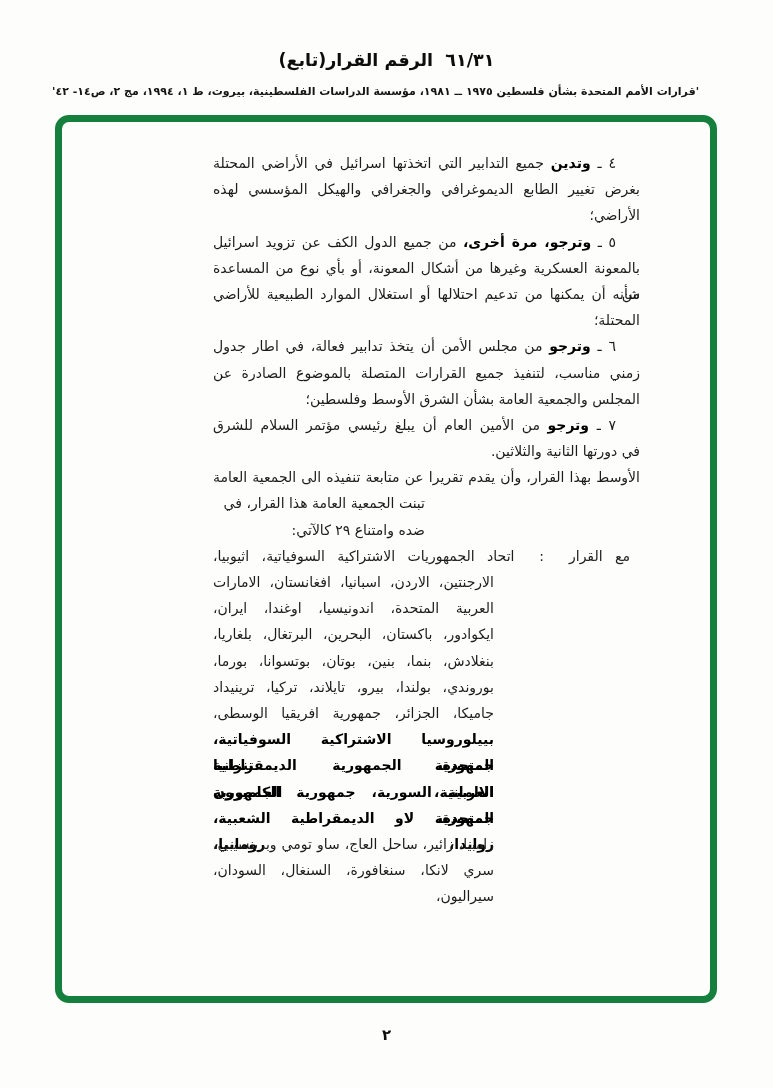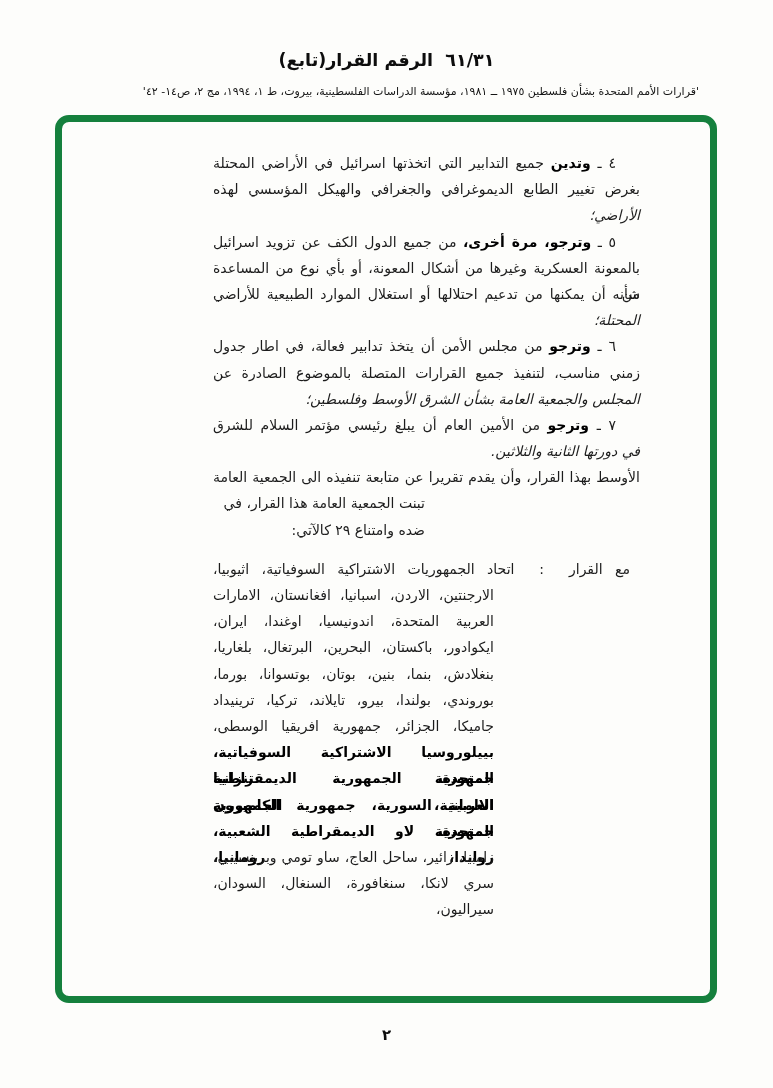--- a/index.html
+++ b/index.html
@@ -11,39 +11,39 @@
   }
   .page-title{
     position:absolute;top:50px;left:0;right:0;
     text-align:center;direction:rtl;
     font-size:17.5px;font-weight:bold;color:#0d0d0d;
     letter-spacing:.2px;white-space:nowrap;
   }
   .citation{
     position:absolute;top:85px;left:0;right:74px;
     text-align:right;direction:rtl;
-    font-size:11px;font-weight:normal;color:#151515;
+    font-size:11px;font-weight:bold;color:#151515;
     white-space:nowrap;
   }
   .frame{
     position:absolute;left:55px;top:115px;
     width:648px;height:874px;
     border:7px solid #15803d;border-radius:14px;
     background:transparent;
   }
   .content{
     position:absolute;top:28px;right:70px;width:427px;
     direction:rtl;font-size:14px;line-height:26.2px;
     color:#1c1c1c;
   }
   .line{text-align:justify;text-align-last:justify;height:26.2px;overflow:visible;}
-  .line.end{text-align:right;text-align-last:right;font-style:italic;}
+  .line.end{text-align:right;text-align-last:right;}
   .line.indent{padding-right:24px;}
   .line.hang{padding-right:146px;}
-  .line.labelline{padding-right:10px;margin-top:13px;}
+  .line.labelline{padding-right:10px;}
   .line span.b{font-weight:bold;color:#000;}
   .note{margin-right:215px;}
   .note .line{text-align:right;text-align-last:right;white-space:nowrap;}
   .page-number{
     position:absolute;top:1026px;left:0;right:0;
     text-align:center;font-size:15px;font-weight:bold;color:#0d0d0d;
   }
 </style>
 </head>
 <body>

